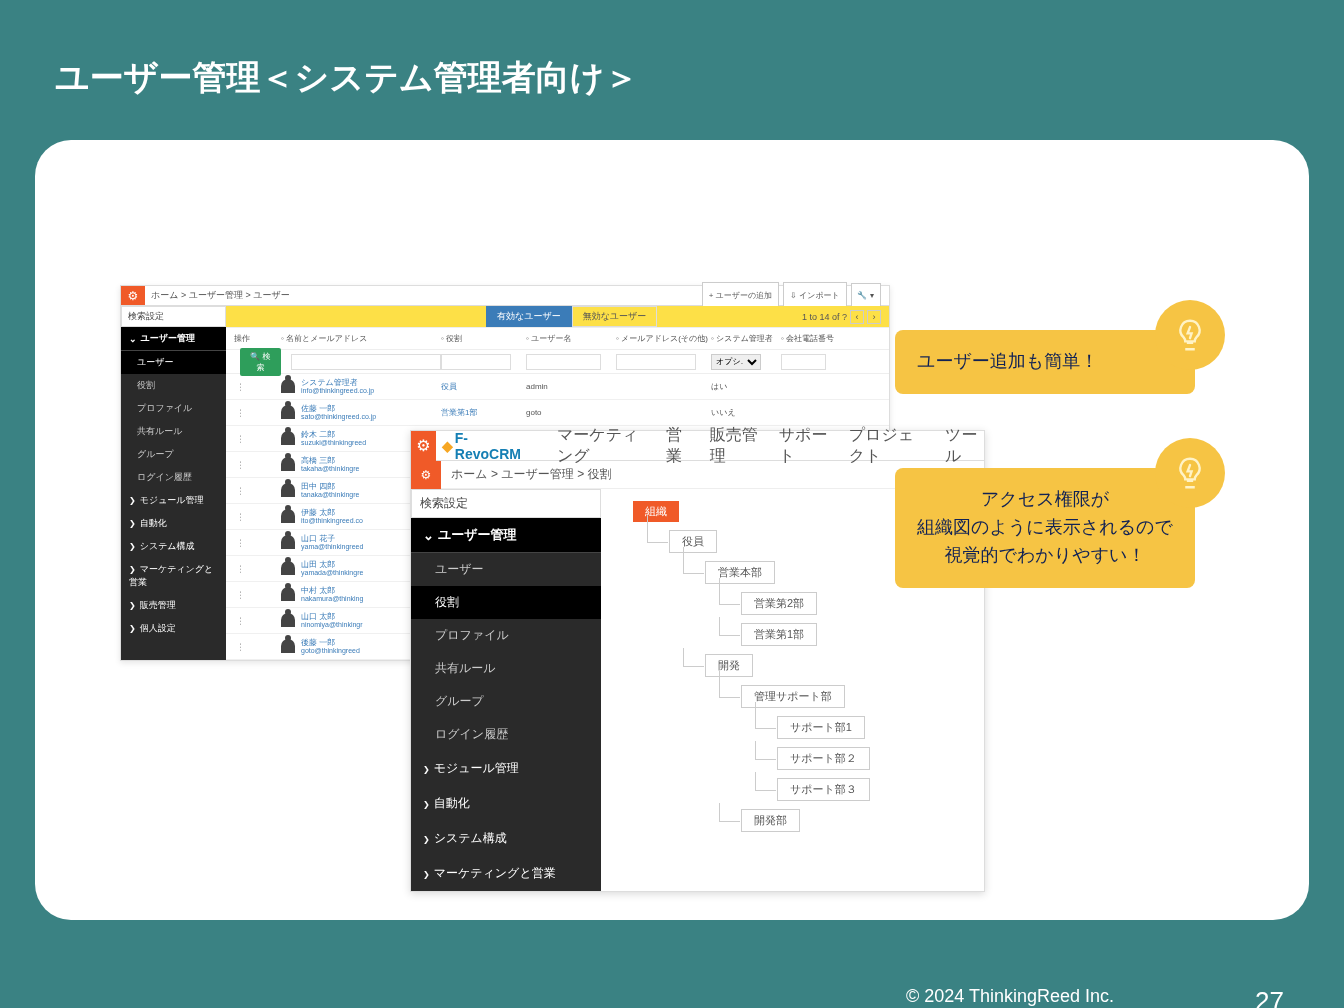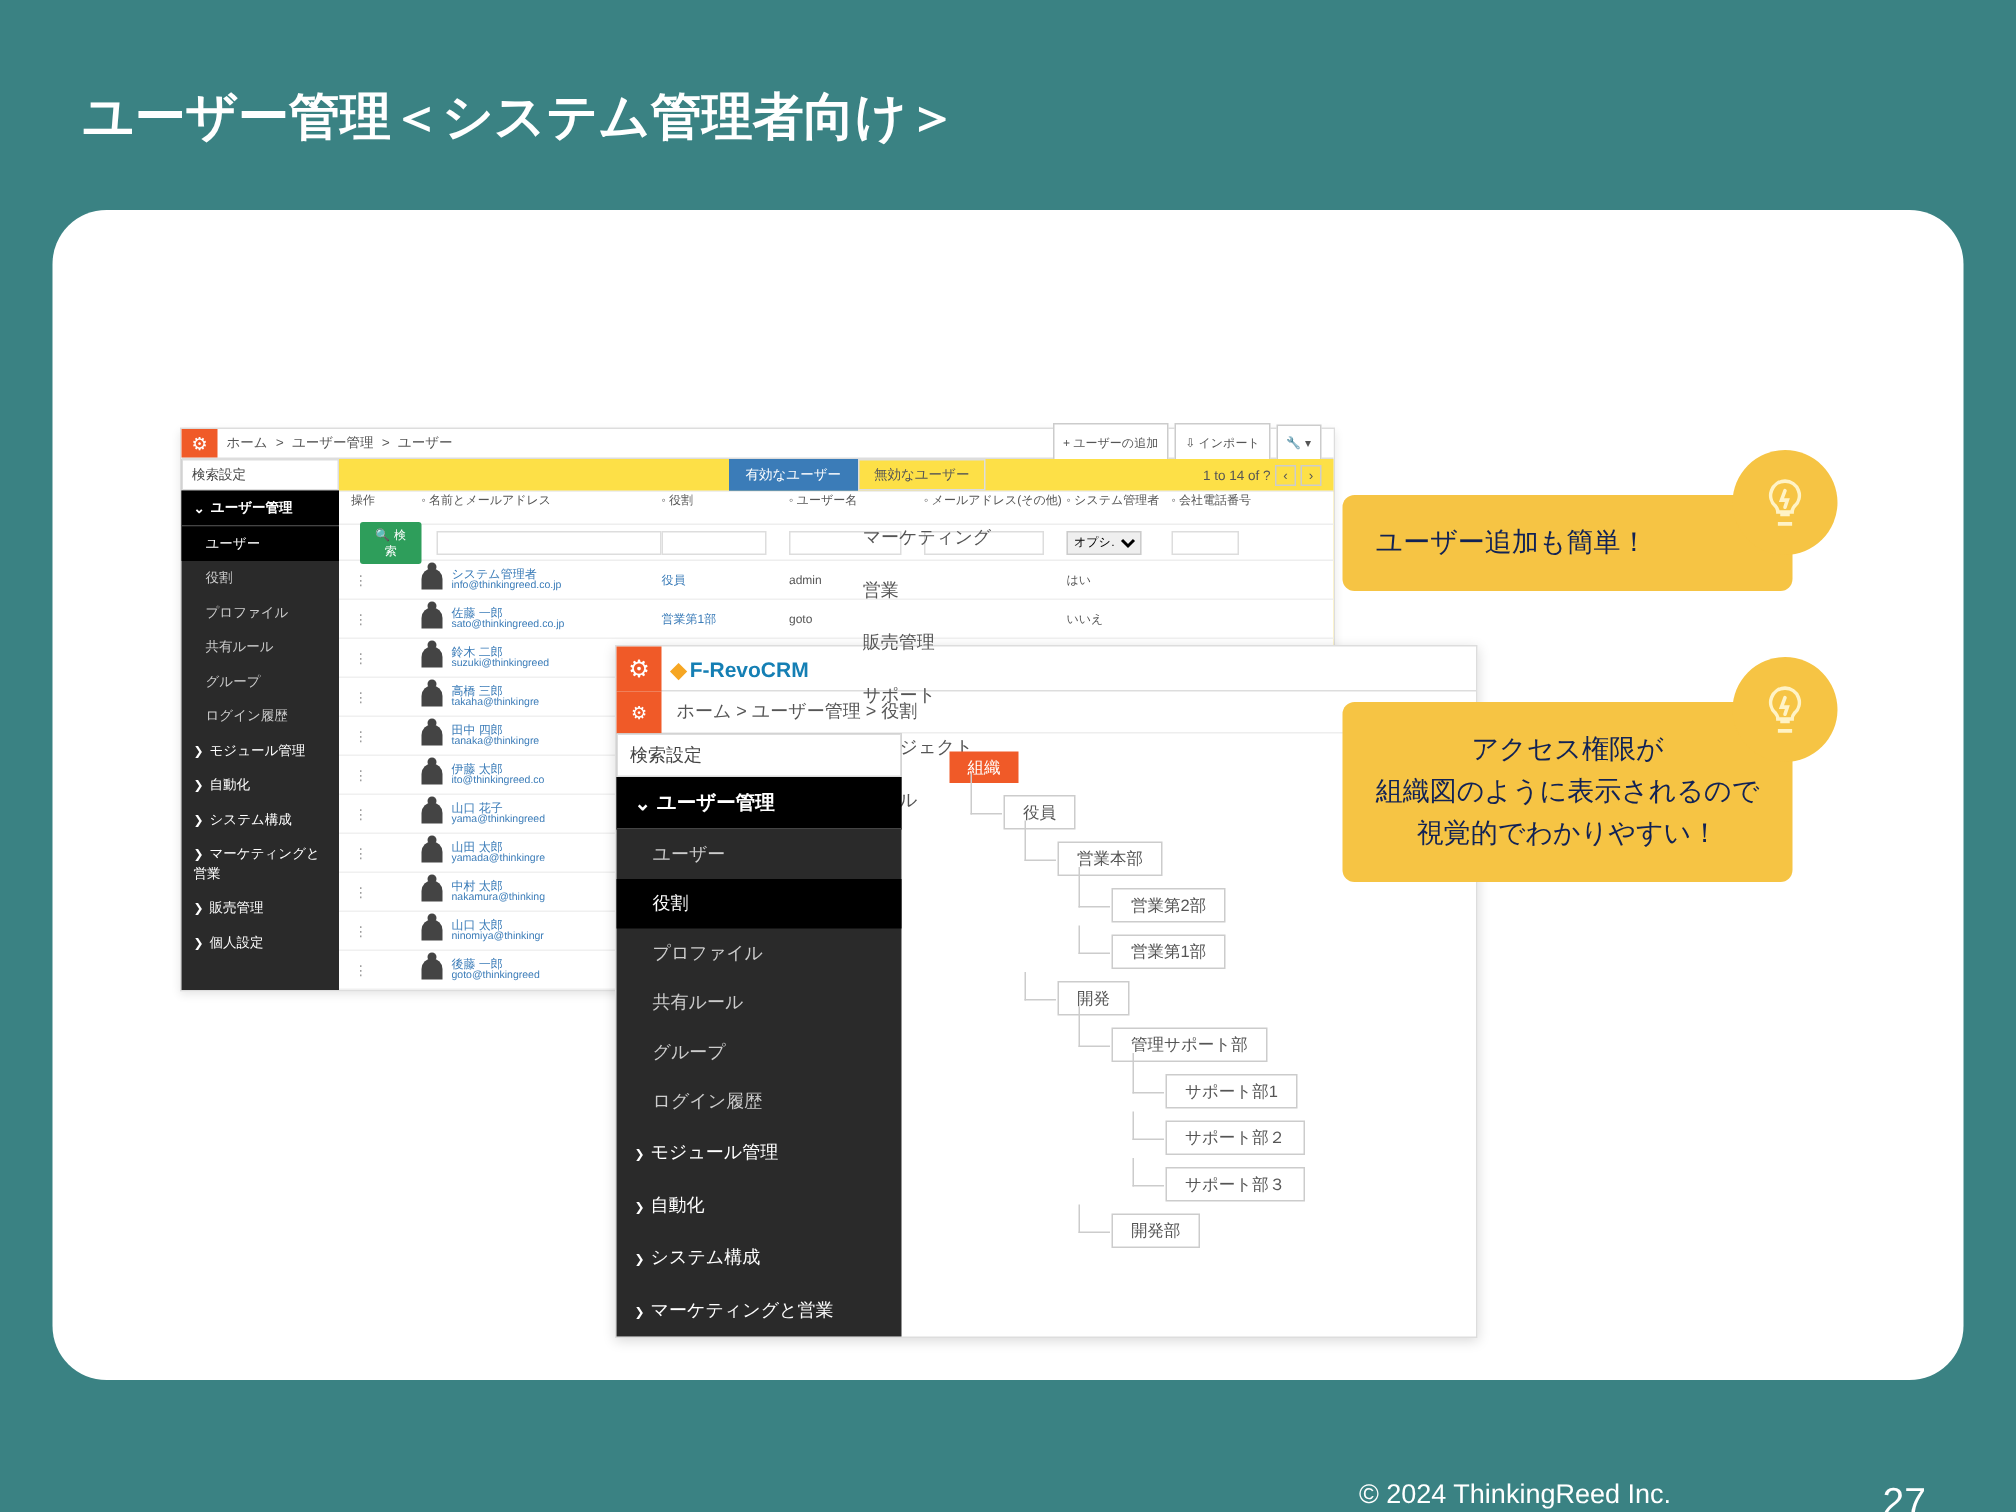--- a/index.html
+++ b/index.html
@@ -12,21 +12,21 @@
 .desc { color: #222; font-size: 20px; line-height: 1.7; margin-bottom: 25px; }
 
 .footer { position: absolute; bottom: 22px; left: 0; right: 0; color: #fff; font-size: 18px; }
 .copyright { position: absolute; right: 230px; }
 .page-num { position: absolute; right: 60px; font-size: 26px; }
 
 
 .shot1 { position: absolute; left: 120px; top: 285px; width: 770px; border: 1px solid #ddd; box-shadow: 0 2px 6px rgba(0,0,0,0.1); background: #fff; font-size: 9px; }
 .shot1-top { display: flex; height: 20px; background: #fff; border-bottom: 1px solid #ddd; }
 .gear-box { width: 24px; background: #f05a28; color: #fff; display: flex; align-items: center; justify-content: center; font-size: 12px; }
-.breadcrumb { flex: 1; display: flex; align-items: center; padding-left: 6px; color: #555; font-size: 9px; font-family: Liberation Mono, monospace; }
+.breadcrumb { flex: 1; display: flex; align-items: center; padding-left: 6px; color: #555; font-size: 9px; }
 .top-btns { display: flex; align-items: center; gap: 4px; padding-right: 8px; }
 .top-btn { border: 1px solid #ccc; padding: 7px 6px; font-size: 8px; color: #555; background: #fff; }
 
 .shot1-body { display: flex; }
 .sidebar1 { width: 105px; background: #2a2a2a; color: #ccc; font-size: 9px; }
 .search-set { background: #fff; color: #444; padding: 3px 6px; border: 1px solid #ddd; }
 .sb-header { background: #000; color: #fff; padding: 5px 8px; font-weight: bold; border-bottom: 1px solid #444; display: flex; align-items: center; }
 .sb-item { padding: 5px 8px 5px 16px; cursor: default; }
 .sb-item.active { background: #000; color: #fff; }
 .sb-section { padding: 5px 8px; color: #fff; }
@@ -34,21 +34,21 @@
 .caret-down::before { content: "⌄"; margin-right: 4px; font-weight: bold; }
 
 .main1 { flex: 1; background: #fde047; }
 .toolbar1 { display: flex; align-items: center; height: 22px; border-bottom: 1px solid #eee; }
 .tabs { display: flex; margin-left: 260px; }
 .tab { padding: 3px 10px; color: #555; border: 1px solid #ddd; }
 .tab.active { background: #3b7cb8; color: #fff; border-color: #3b7cb8; }
 .paging { margin-left: auto; margin-right: 8px; display: flex; align-items: center; gap: 3px; color: #555; }
 .page-btn { border: 1px solid #ccc; width: 14px; height: 14px; display: inline-flex; align-items: center; justify-content: center; }
 
-.th-row { display: flex; border-bottom: 1px solid #eee; background: #fff; font-size: 8px; color: #555; height: 22px; align-items: flex-start; }
+.th-row { display: flex; border-bottom: 1px solid #eee; background: #fff; font-size: 8px; color: #555; height: 22px; align-items: center; }
 .th-op { width: 55px; padding-left: 8px; }
 .th-name { width: 160px; }
 .th-role { width: 85px; }
 .th-uname { width: 90px; }
 .th-mail { width: 95px; }
 .th-admin { width: 70px; }
 .th-tel { width: 60px; }
 
 .filter-row { display: flex; height: 24px; align-items: center; background: #fff; border-bottom: 1px solid #eee; padding: 3px 0; }
 .search-btn { background: #2e9e5b; color: #fff; border: none; padding: 3px 8px; margin-left: 6px; font-size: 8px; border-radius: 2px; }
@@ -71,21 +71,21 @@
 .user-row .u-uname { width: 90px; font-size: 8px; color: #555; }
 .user-row .u-mail { width: 95px; }
 .user-row .u-admin { width: 70px; font-size: 8px; color: #555; }
 
 
 .shot2 { position: absolute; left: 410px; top: 430px; width: 575px; background: #fff; border: 1px solid #ddd; box-shadow: 0 2px 8px rgba(0,0,0,0.15); font-size: 11px; }
 .shot2-top { display: flex; height: 30px; align-items: center; border-bottom: 1px solid #ddd; }
 .shot2-top .gear-box { width: 30px; height: 30px; font-size: 16px; }
 .shot2-logo { display: flex; align-items: center; padding-left: 6px; color: #157fb4; font-weight: bold; font-size: 14px; }
 .shot2-logo .lg-icon { color: #f6a623; margin-right: 2px; }
-.shot2-nav { display: flex; gap: 18px; margin-left: 36px; font-size: 12px; color: #555; flex-direction: column; }
+.shot2-nav { display: flex; gap: 18px; margin-left: 36px; font-size: 16px; color: #555; }
 
 .shot2-crumb { display: flex; height: 28px; align-items: center; border-bottom: 1px solid #eee; }
 .shot2-crumb .gear-box { width: 30px; height: 28px; }
 .shot2-crumb .bc { padding-left: 10px; color: #555; font-size: 12px; }
 
 .shot2-body { display: flex; min-height: 350px; }
 .sidebar2 { width: 190px; background: #2a2a2a; color: #ccc; font-size: 12px; }
 .sidebar2 .search-set { font-size: 12px; padding: 5px 8px; }
 .sidebar2 .sb-header { font-size: 13px; padding: 8px 12px; }
 .sidebar2 .sb-item { padding: 8px 12px 8px 24px; font-size: 12px; }

